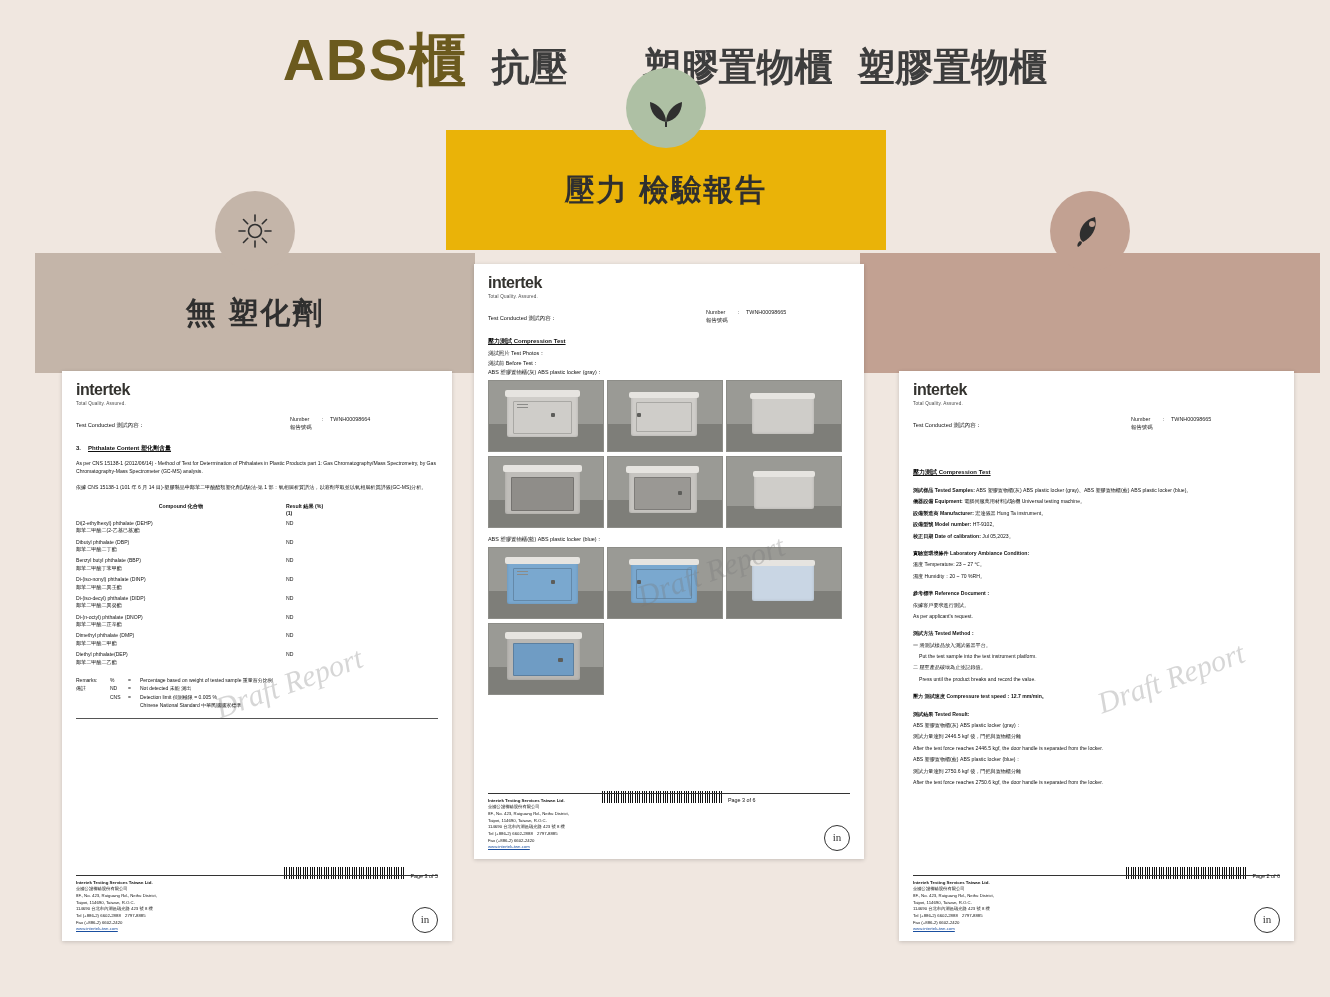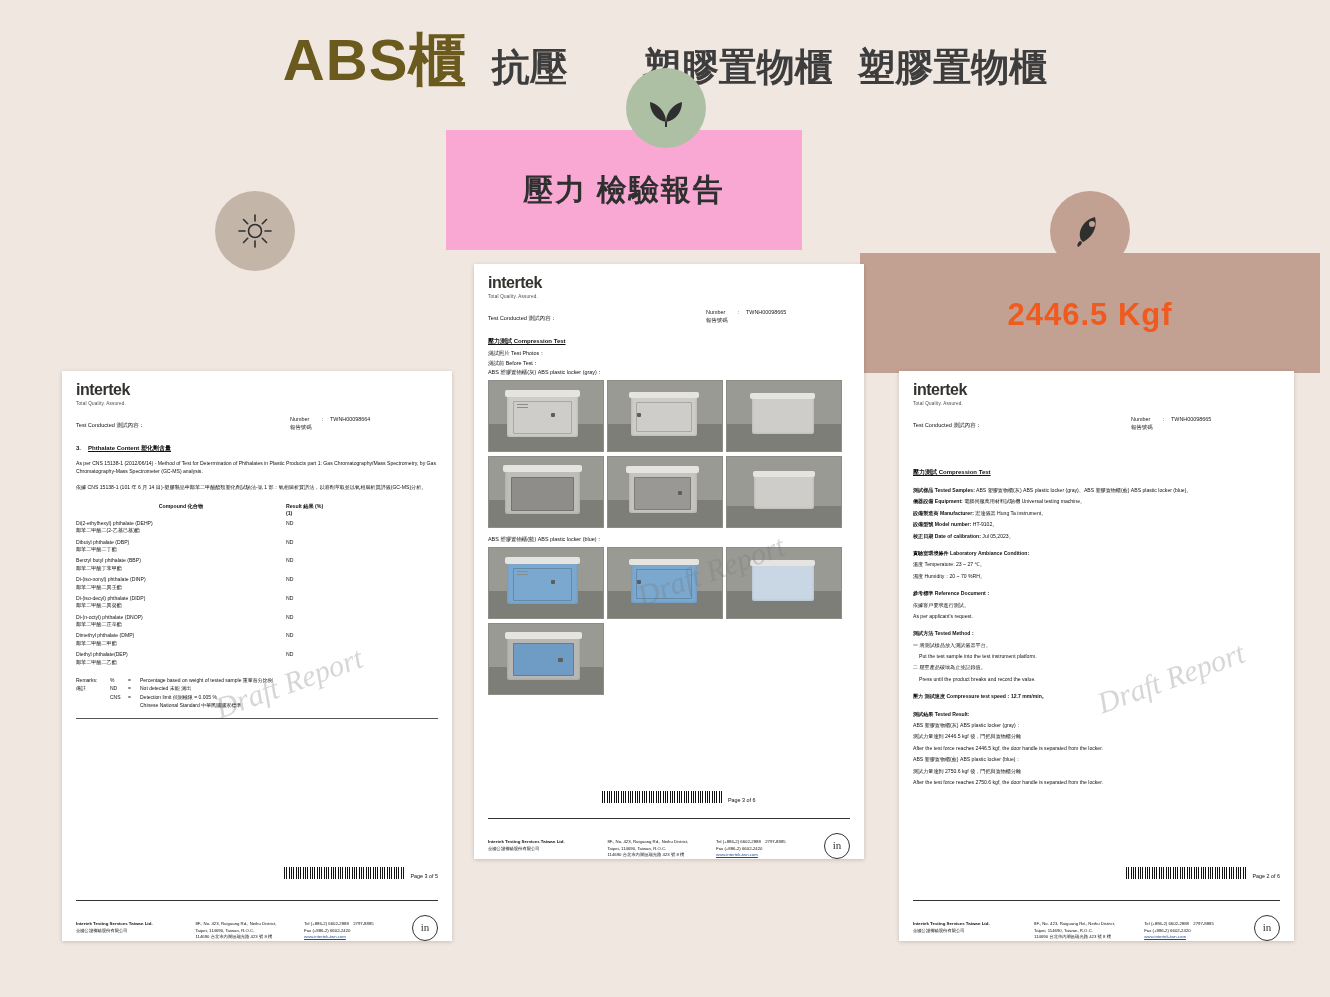--- a/index.html
+++ b/index.html
@@ -43,21 +43,21 @@
   #panel-left { left:35px; top:253px; width:440px; height:688px; }
   #panel-left .panel-band {
     width:440px; height:120px; background:#c4b5a9;
   }
   #panel-left .circle-icon {
     left:180px; top:-62px; width:80px; height:80px; background:#c4b5a9;
   }
   
   #panel-mid { left:446px; top:130px; width:440px; height:730px; }
   #panel-mid .panel-band {
-    width:356px; height:120px; background:#f9a8d4;font-family:Liberation Serif, serif;
+    width:440px; height:120px; background:#eab308;
   }
   #panel-mid .circle-icon {
     left:180px; top:-62px; width:80px; height:80px; background:#aec0a4;
   }
   
   #panel-right { left:860px; top:253px; width:460px; height:688px; }
   #panel-right .panel-band {
     width:460px; height:120px; background:#c2a192;
   }
   #panel-right .circle-icon {
@@ -137,23 +137,23 @@
     height:12px; width:120px;
     background:repeating-linear-gradient(90deg,
       #111 0px,#111 1px, #fff 1px,#fff 2px,
       #111 2px,#111 3.4px, #fff 3.4px,#fff 5px,
       #111 5px,#111 5.7px, #fff 5.7px,#fff 7px);
   }
   .page-no { font-size:5.4px; color:#111; }
 
   
   .footer {
-    position:absolute; left:14px; bottom:0; width:calc(100% - 28px);
-    border-top:0.8px solid #333; padding-top:20px;
-    display:flex; font-size:4.3px; color:#111; line-height:1.55;
+    position:absolute; left:14px; bottom:8px; width:calc(100% - 28px);
+    border-top:0.8px solid #333; padding-top:4px;
+    display:flex; font-size:4.3px; color:#111; line-height:1.55;flex-direction:column;
   }
   .footer .f1 { width:33%; }
   .footer .f1 b { font-size:4.4px; }
   .footer .f2 { width:30%; }
   .footer .f3 { width:32%; }
   .footer a { color:#1a4fa0; text-decoration:underline; }
   .footer-logo {
     position:absolute; right:0; bottom:0px;
     width:26px; height:26px; border:1.2px solid #333; border-radius:50%;
     display:flex; align-items:center; justify-content:center;
@@ -214,20 +214,23 @@
 
 <div class="headline">
   <span class="abs">ABS櫃</span>
   <span class="sub">抗壓</span>
   <span class="sub"><span class="gap"></span></span>
   <span class="sub">塑膠置物櫃</span>
   <span class="sub">塑膠置物櫃</span>
 </div>
 
 <div class="panel" id="panel-left">
+  <div class="panel-band">
+    <span class="band-title">無 塑化劑</span>
+  </div>
   <div class="circle-icon">
     <svg width="44" height="44" viewBox="0 0 44 44" aria-hidden="true">
       <circle cx="22" cy="22" r="6.5" fill="none" stroke="#2f2f2f" stroke-width="1.6"></circle>
       <g stroke="#2f2f2f" stroke-width="1.6" stroke-linecap="round">
         <line x1="22" y1="6" x2="22" y2="12"></line>
         <line x1="22" y1="32" x2="22" y2="38"></line>
         <line x1="6" y1="22" x2="12" y2="22"></line>
         <line x1="32" y1="22" x2="38" y2="22"></line>
         <line x1="10.5" y1="10.5" x2="14.7" y2="14.7"></line>
         <line x1="29.3" y1="29.3" x2="33.5" y2="33.5"></line>
@@ -247,21 +250,20 @@
       <path d="M22 34 C22 24 14 16 6 14 C6 24 12 32 22 34 Z" fill="#2f2f2f"></path>
       <path d="M22 34 C22 24 30 16 38 14 C38 24 32 32 22 34 Z" fill="#2f2f2f"></path>
       <line x1="22" y1="34" x2="22" y2="39" stroke="#2f2f2f" stroke-width="2"></line>
     </svg>
   </div>
 </div>
 
 <div class="panel" id="panel-right">
   <div class="panel-band">
     <div class="band-text">
-      <div class="band-line2">2446.5 Kgf</div>
     </div>
   </div>
   <div class="circle-icon">
     <svg width="42" height="42" viewBox="0 0 42 42" aria-hidden="true">
       <path d="M12 30 C8 22 14 10 26 7 C29 19 22 28 14 32 Z" fill="#2f2f2f"></path>
       <circle cx="23" cy="14" r="3" fill="#c2a192"></circle>
       <path d="M11 31 C8 33 8 36 9 37 C11 36 13 34 13 32 Z" fill="#2f2f2f"></path>
     </svg>
   </div>
 </div>

